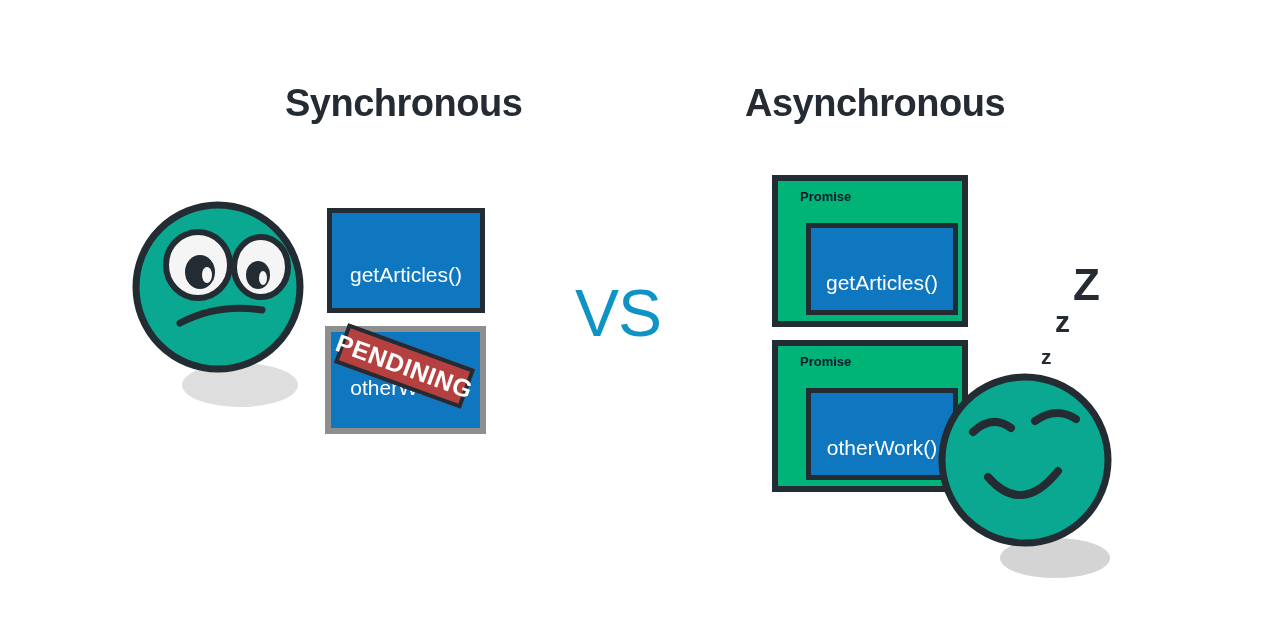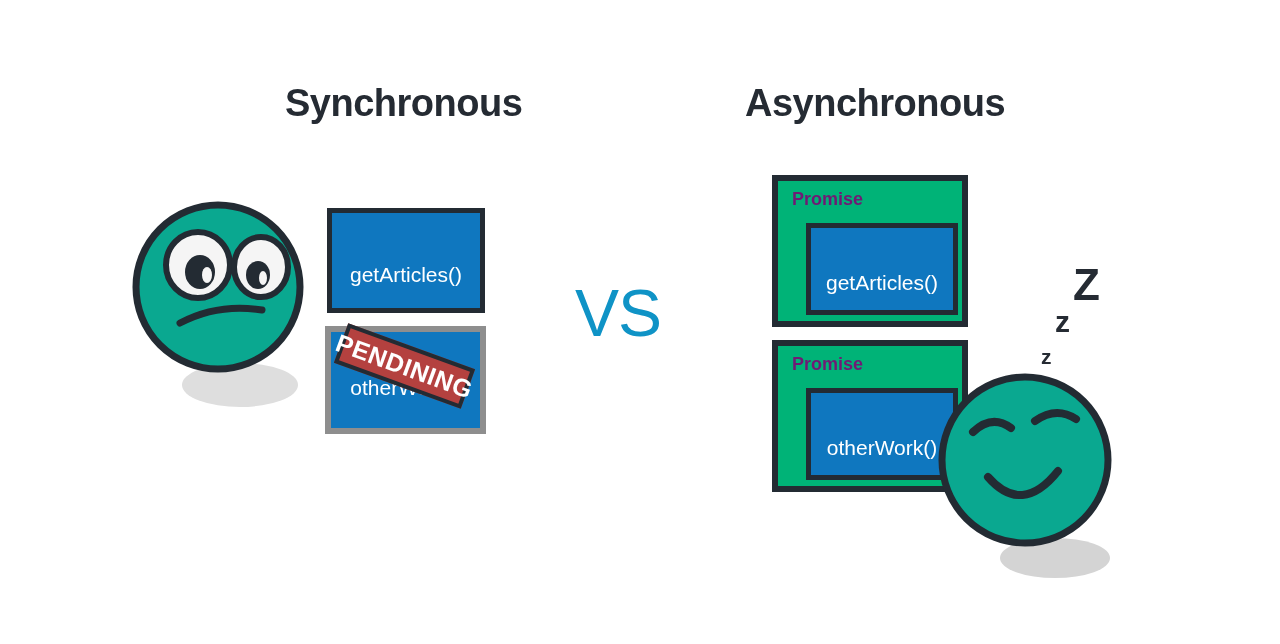--- a/index.html
+++ b/index.html
@@ -102,24 +102,24 @@
   .promise-box {
     position: absolute;
     box-sizing: border-box;
     width: 196px;
     height: 152px;
     background: #00b377;
     border: 6px solid #232b33;
   }
   .promise-title {
     position: absolute;
-    left: 14px;
+    left: 22px;
     top: 8px;
-    color: #701a75;
-    font-size: 18px;
+    color: #0f172a;
+    font-size: 13px;
     font-weight: bold;
   }
   .promise-inner {
     position: absolute;
     left: 28px;
     top: 42px;
     width: 152px;
     height: 92px;
     box-sizing: border-box;
     background: #0f77bf;

